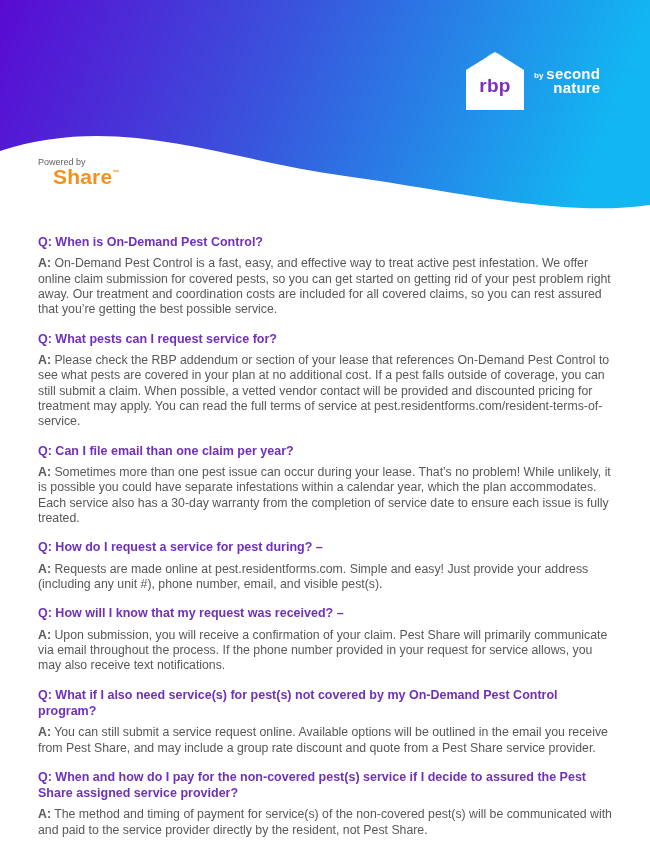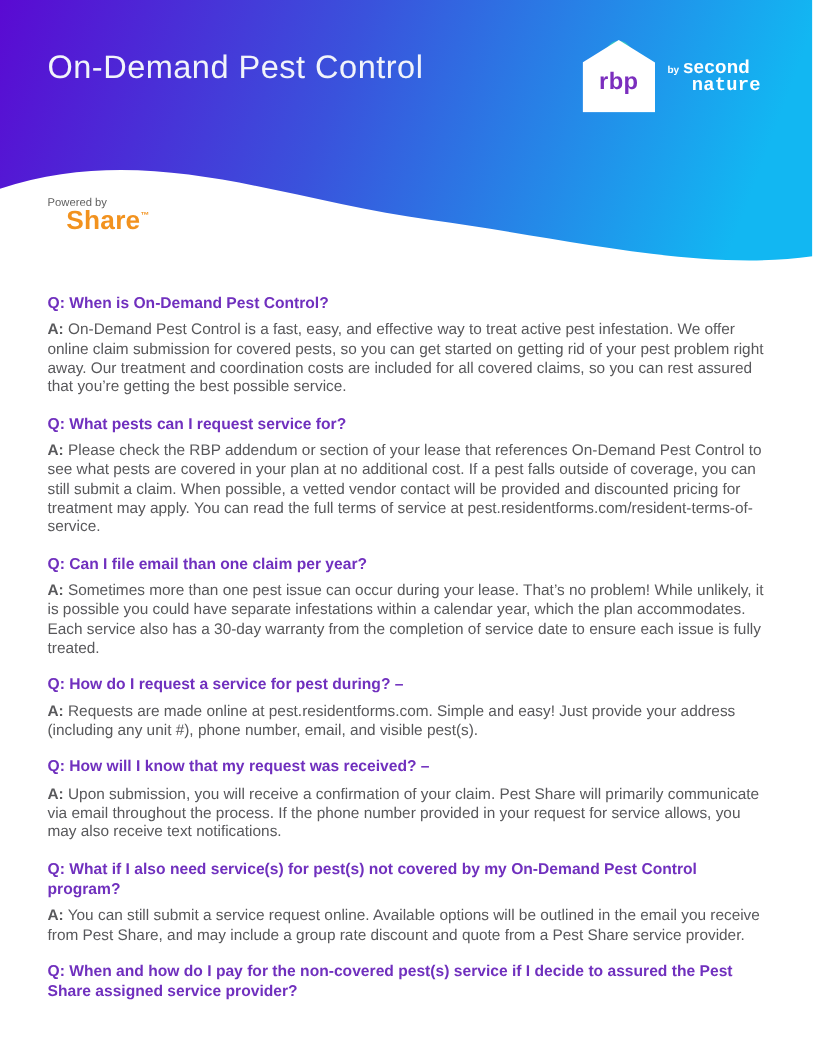--- a/index.html
+++ b/index.html
@@ -6,32 +6,32 @@
   html,body { width:650px; height:841px; background:#ffffff; overflow:hidden;
     font-family:"Liberation Sans", sans-serif; }
 
   
   .header { position:relative; width:650px; height:210px; }
   .wave-svg { position:absolute; left:0; top:0; }
   .titles { position:absolute; left:38px; top:38px; }
   .title-1 { font-size:26px; font-weight:400; color:#f1f4fa; letter-spacing:.4px; }
   .title-2 { font-size:26px; font-weight:700; color:#ffffff; letter-spacing:.4px; margin-top:7px; }
 
-  .brand { position:absolute; left:466px; top:32px; display:flex; align-items:center; }
+  .brand { position:absolute; left:466px; top:52px; display:flex; align-items:center; }
   .house-wrap { position:relative; width:58px; height:58px; }
   .diamond { position:absolute; inset:6px; background:#35c7c3; border-radius:10px;
     transform:rotate(45deg); }
   .house { position:absolute; inset:0; background:#ffffff;
     clip-path:polygon(50% 0%, 100% 31%, 100% 100%, 0% 100%, 0% 31%);
     display:flex; align-items:center; justify-content:center; }
   .house span { font-size:19px; font-weight:700; color:#7b2ebe; margin-top:10px; letter-spacing:.3px; }
   .sn { display:flex; margin-left:10px; color:#ffffff; }
   .sn .by { font-size:8px; margin:4px 3px 0 0; font-weight:700; }
   .sn .name { font-size:15px; font-weight:700; line-height:.92; letter-spacing:.2px; }
-  .sn .name .l2 { margin-left:7px;font-family:Liberation Mono, monospace; }
+  .sn .name .l2 { margin-left:7px; }
 
   
   .powered { position:absolute; left:38px; top:157px; }
   .powered-label { font-size:9px; color:#5f5f5f; margin-bottom:2px; }
   .ps-row { display:flex; align-items:flex-start; }
   .ps-word { font-size:21px; font-weight:700; color:#f2921e; letter-spacing:.2px; line-height:1; }
   .ps-bug { margin:-4px 0 0 6px; transform:rotate(14deg); }
   .ps-row2 { margin:-3px 0 0 15px; display:flex; align-items:flex-start; }
   .ps-tm { font-size:7px; color:#f2921e; font-weight:700; margin-top:3px; }
 
@@ -51,21 +51,20 @@
       <linearGradient id="hgrad" x1="0" y1="0" x2="1" y2="0.12">
         <stop offset="0" stop-color="#5a0ad2"></stop>
         <stop offset="0.45" stop-color="#3a52dc"></stop>
         <stop offset="1" stop-color="#12b7f2"></stop>
       </linearGradient>
     </defs>
     <path d="M0 0 H650 V205 C560 218 450 190 345 176 C225 160 120 112 0 151 Z" fill="url(#hgrad)"></path>
   </svg>
 
   <div class="titles">
-    <div class="title-1">On-Demand Pest Control</div>
   </div>
 
   <div class="brand">
     <div class="house-wrap">
       <div class="diamond"></div>
       <div class="house">
         <span>rbp</span>
       </div>
     </div>
     <div class="sn">
@@ -112,15 +111,16 @@
     <div class="faq-a"><span class="faq-a-label">A:</span> <span class="faq-a-text">Upon submission, you will receive a confirmation of your claim. Pest Share will primarily communicate via email throughout the process. If the phone number provided in your request for service allows, you may also receive text notifications.</span></div>
   </div>
 
   <div class="faq-item">
     <div class="faq-q">Q: What if I also need service(s) for pest(s) not covered by my On-Demand Pest Control program?</div>
     <div class="faq-a"><span class="faq-a-label">A:</span> <span class="faq-a-text">You can still submit a service request online. Available options will be outlined in the email you receive from Pest Share, and may include a group rate discount and quote from a Pest Share service provider.</span></div>
   </div>
 
   <div class="faq-item">
     <div class="faq-q">Q: When and how do I pay for the non-covered pest(s) service if I decide to assured the Pest Share assigned service provider?</div>
+    <div class="faq-a"><span class="faq-a-label">A:</span> <span class="faq-a-text">The method and timing of payment for service(s) of the non-covered pest(s) will be communicated with and paid to the service provider directly by the resident, not Pest Share.</span></div>
   </div>
 
 </div>
 
 </body></html>

